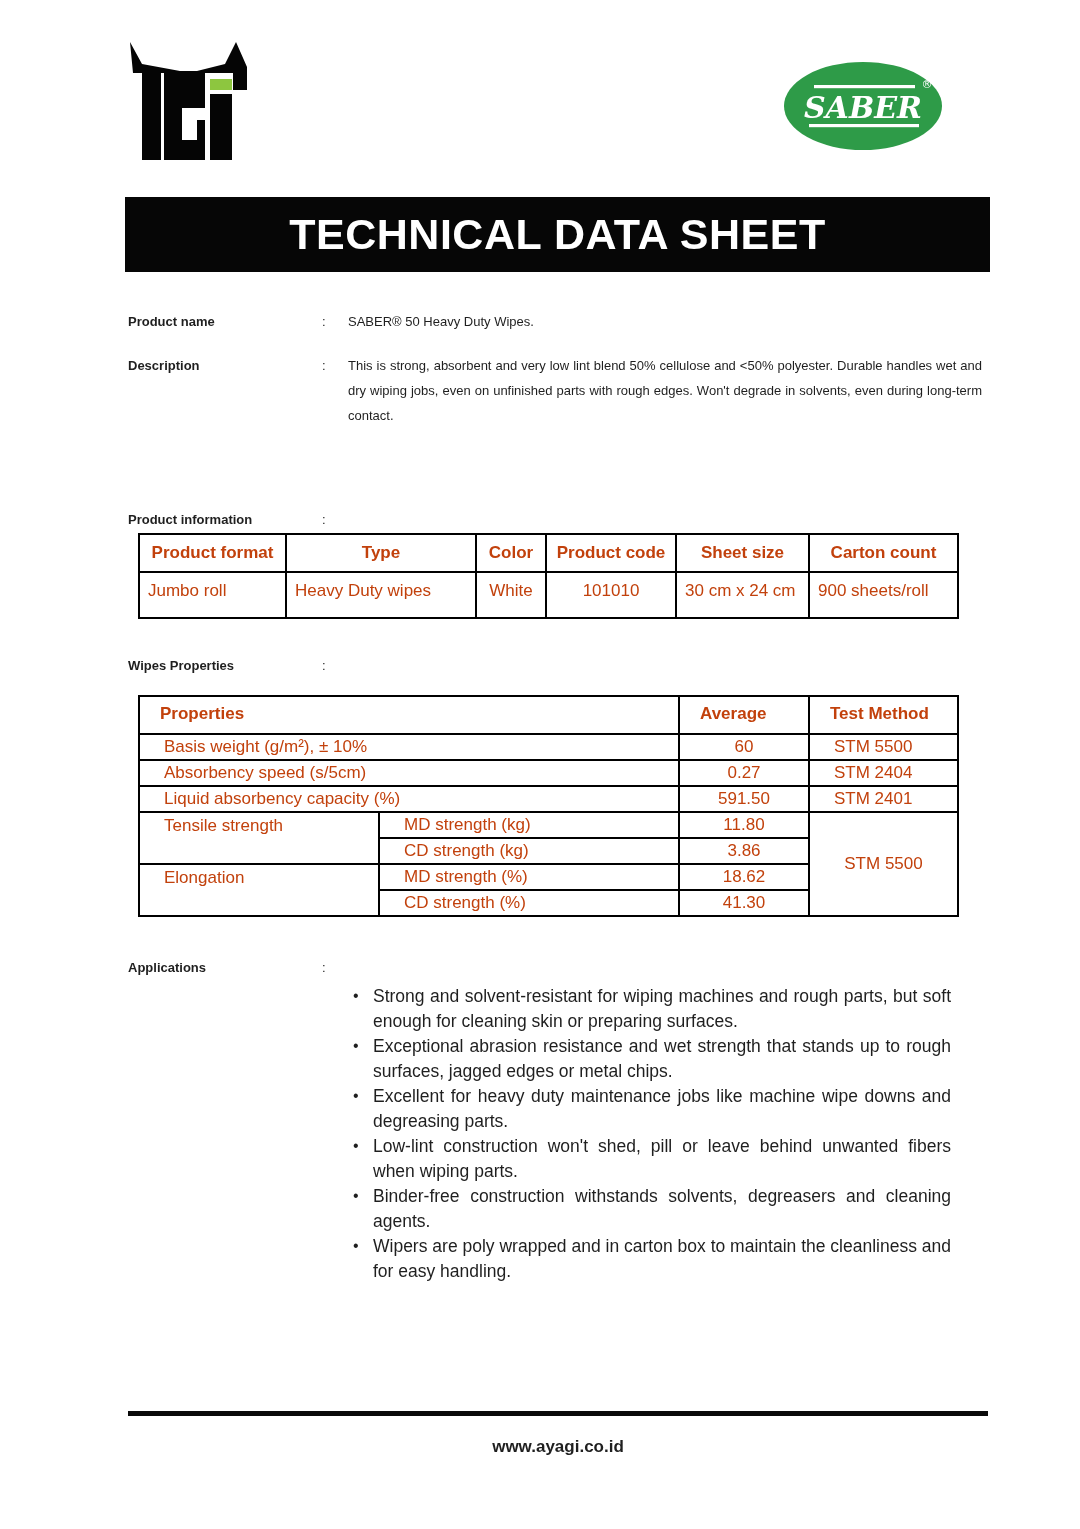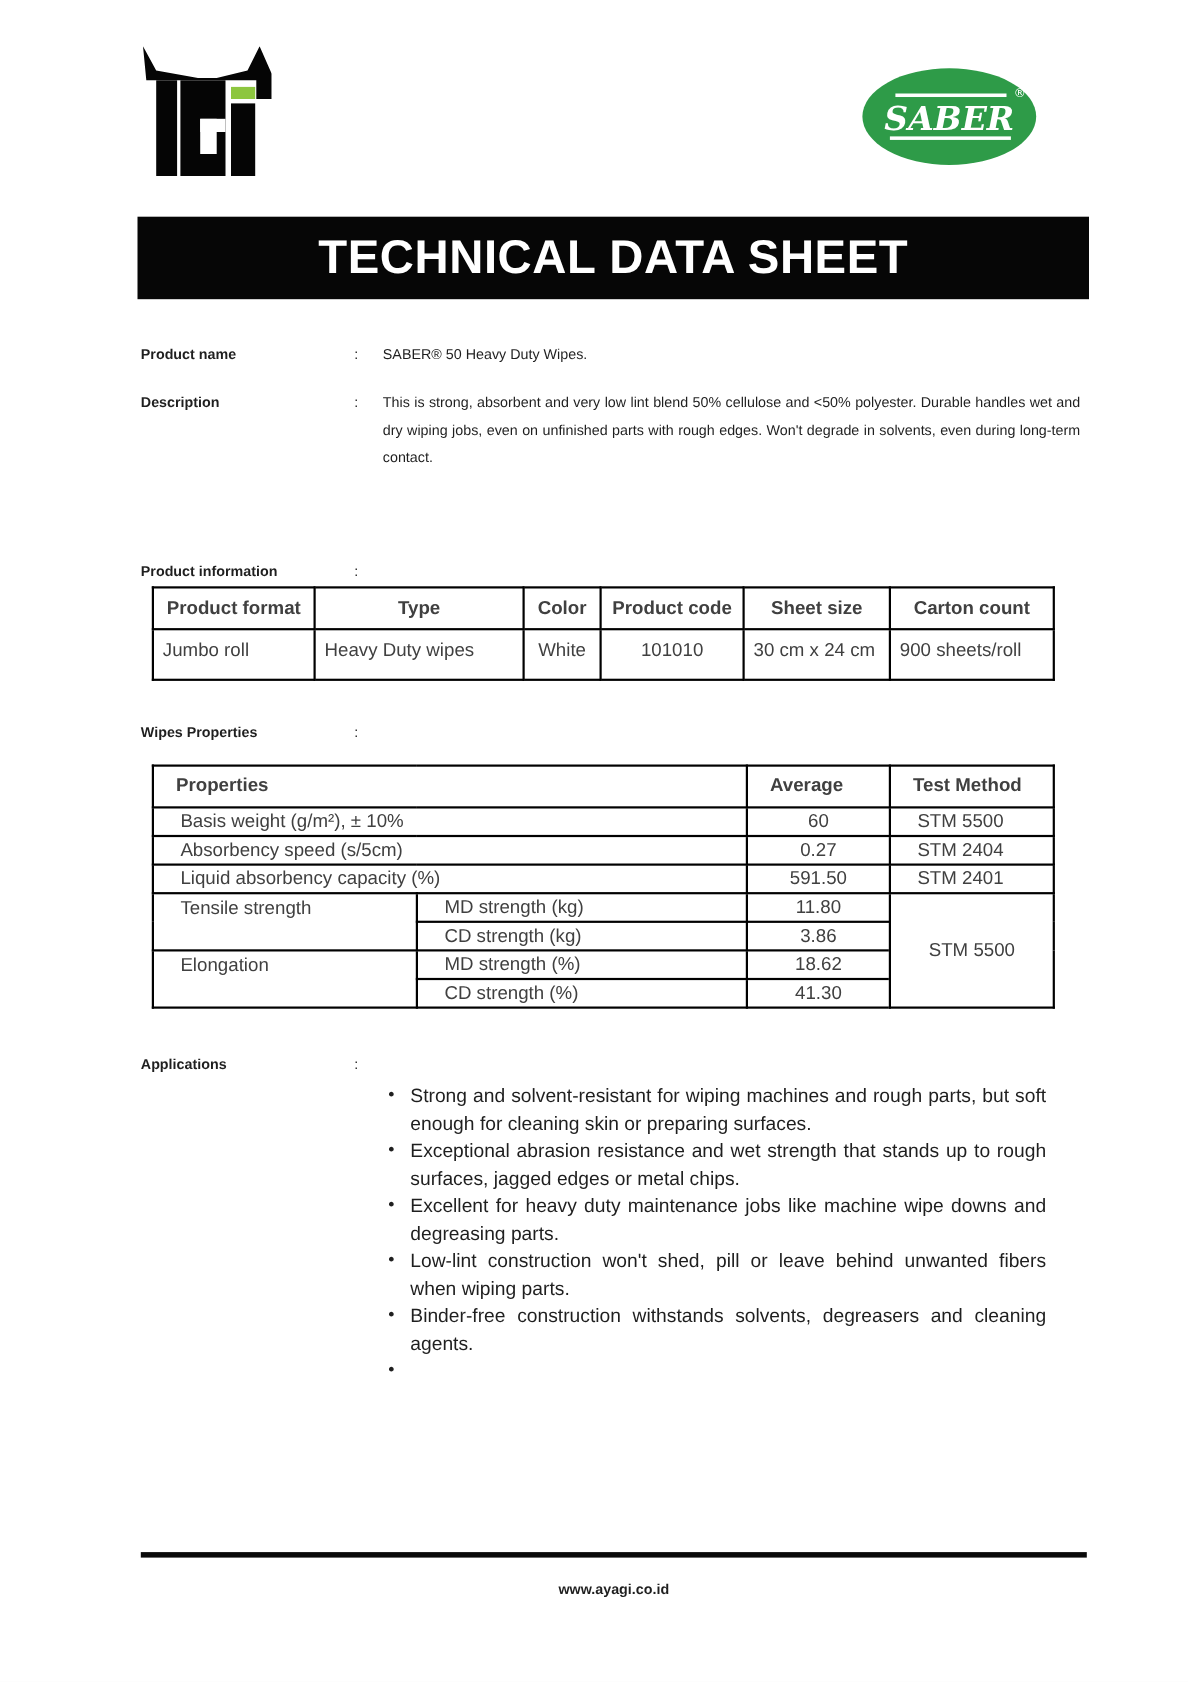--- a/index.html
+++ b/index.html
@@ -28,21 +28,21 @@
     color:#ffffff; font-size:43px; font-weight:700; letter-spacing:0.5px;
   }
 
   
   .field-row { left:128px; width:854px; display:flex; font-size:13px; line-height:25px; }
   .field-label { width:194px; font-weight:700; flex:none; }
   .field-colon { width:26px;  flex:none; }
   .field-value { flex:1; text-align:justify; }
 
   
-  table { border-collapse:collapse; font-size:17px; color:#404040; table-layout:fixed; }
+  table { border-collapse:collapse; font-size:17px; color:#c2410c; table-layout:fixed; }
   th, td { border:2px solid #000; overflow:hidden; }
 
   .info-table { left:138px; top:533px; width:819px; }
   .info-table th { font-weight:700; text-align:center; height:32px; padding:2px 6px; vertical-align:middle; }
   .info-table td { height:36px; padding:8px 8px 0 8px; vertical-align:top; }
 
   .wipes-table { left:138px; top:695px; width:819px; }
   .wipes-table th { font-weight:700; text-align:left; height:26px; padding:7px 8px 3px 20px; vertical-align:top; }
   .wipes-table td { height:22px; padding:1px 24px; vertical-align:middle; }
   .wipes-table td.group { vertical-align:top; padding-top:3px; }
@@ -53,21 +53,21 @@
 
   
   .bullets { left:345px; top:984px; width:606px; }
   .bullet-item { position:relative; padding-left:28px; text-align:justify;
                  font-size:17.5px; line-height:25px; }
   .bullet-marker { position:absolute; left:8px; top:-1px; font-size:16px; }
 
   
   .footer-line { left:128px; top:1411px; width:860px; height:5px; background:#0a0a0a; }
   .footer-url  { left:128px; top:1437px; width:860px; text-align:center;
-                 font-size:13px; font-weight:700; }
+                 font-size:17px; font-weight:700; }
 </style>
 </head>
 <body>
 
 <div class="page">
 
   <svg class="abs tgi-logo" viewBox="0 0 117 118" aria-hidden="true">
     <polygon fill="#050505" points="0,0 12,22 50,29 67,29 95,22 106,0 117,25 117,48 103,48 103,31 3,31"></polygon>
     <rect x="12" y="31" width="19" height="87" fill="#050505"></rect>
     <rect x="34" y="31" width="41" height="87" fill="#050505"></rect>
@@ -213,19 +213,20 @@
     <div class="bullet-item">
       <span class="bullet-marker">•</span>
       <span>Low-lint construction won't shed, pill or leave behind unwanted fibers when wiping parts.</span>
     </div>
     <div class="bullet-item">
       <span class="bullet-marker">•</span>
       <span>Binder-free construction withstands solvents, degreasers and cleaning agents.</span>
     </div>
     <div class="bullet-item">
       <span class="bullet-marker">•</span>
+      <span>Wipers are poly wrapped and in carton box to maintain the cleanliness and for easy handling.</span>
     </div>
   </div>
 
   <div class="abs footer-line"></div>
   <div class="abs footer-url">www.ayagi.co.id</div>
 
 </div>
 
 </body></html>

